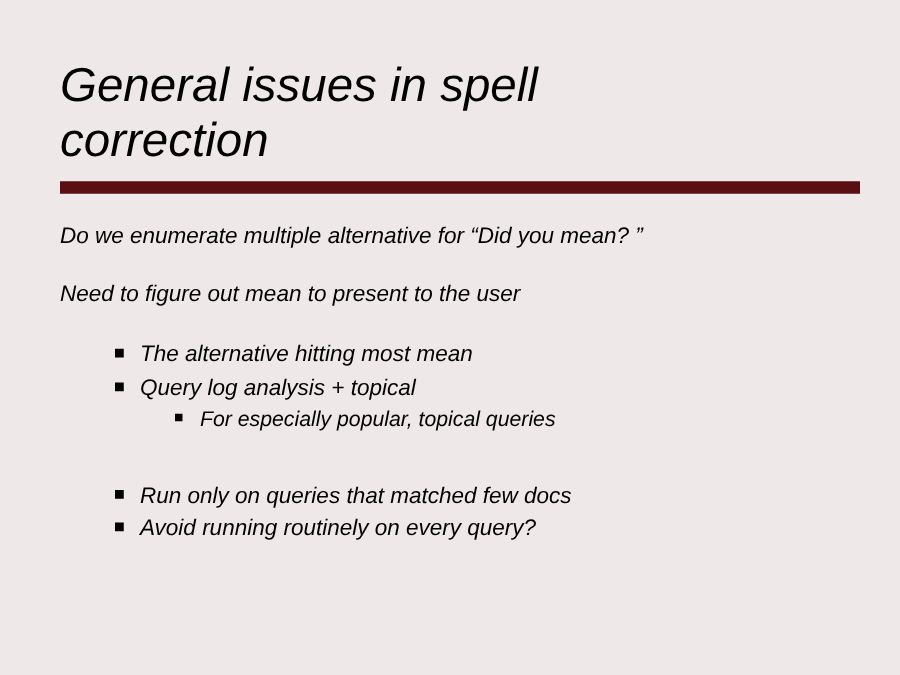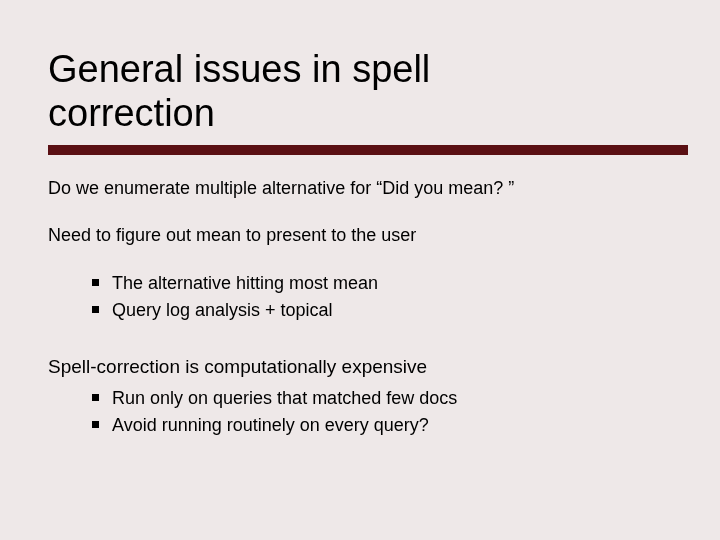--- a/index.html
+++ b/index.html
@@ -10,20 +10,21 @@
     background: #eee8e8;
     font-family: Arial, Helvetica, sans-serif;
     color: #000;
   }
   .slide {
     position: relative;
     width: 587px;
     height: 540px;
     box-sizing: border-box;
     padding: 48px 40px 40px 48px;
+    font-style: italic;
   }
   .title {
     font-size: 38px;
     font-weight: 400;
     letter-spacing: 0px;
     margin: 0 0 10px 0;
     line-height: 1.15;
   }
   .rule {
     height: 10px;
@@ -105,26 +106,30 @@
 
     <p class="p2">Need to figure out mean to present to the user</p>
 
 
     <ul class="lvl1">
       <li>
         <span>The alternative hitting most mean</span>
       </li>
       <li>
         <span>Query log analysis + topical</span>
+        <ul class="lvl2">
+          <li>
+            <span>For especially popular, topical queries</span>
+          </li>
+        </ul>
       </li>
     </ul>
 
     <div class="gap"></div>
 
-    <p class="p4">Spell-correction is computationally expensive</p>
 
     <ul class="lvl1">
       <li>
         <span>Run only on queries that matched few docs</span>
       </li>
       <li>
         <span>Avoid running routinely on every query?</span>
       </li>
     </ul>
 

